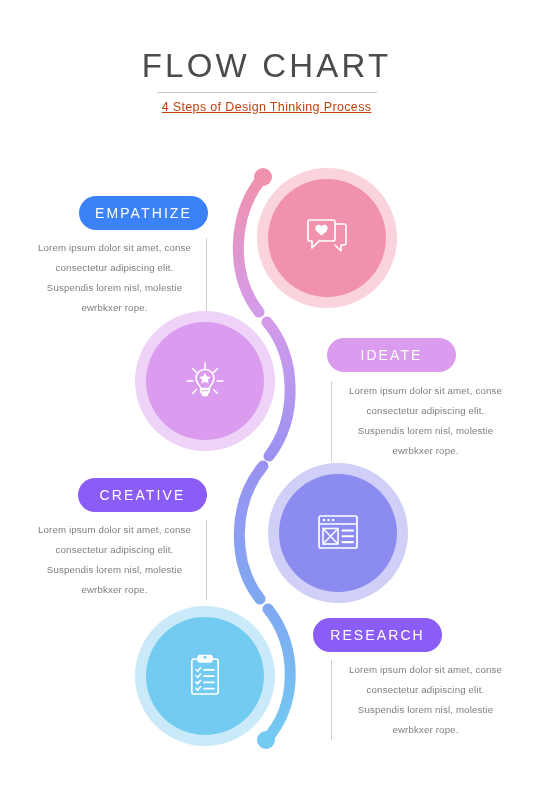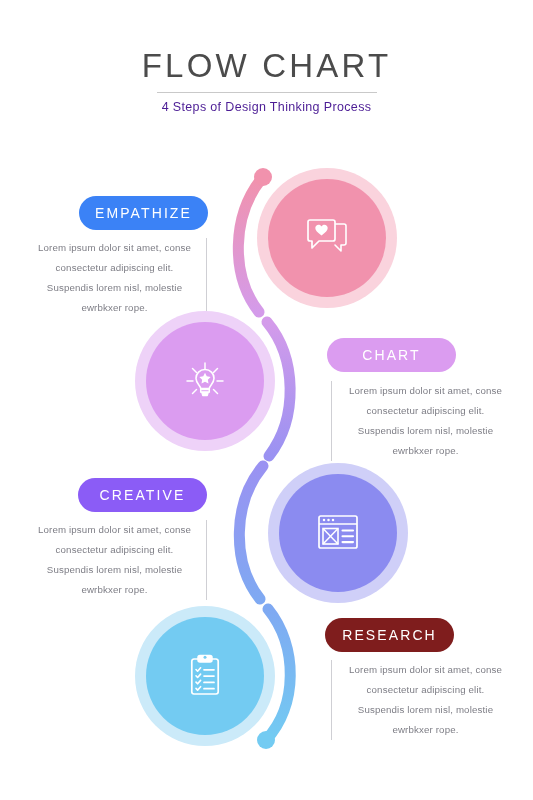--- a/index.html
+++ b/index.html
@@ -23,22 +23,23 @@
     white-space:nowrap;
   }
   .title-rule{
     width:220px;height:1px;background:#c9c9c9;
     margin:6px auto 0 auto;
   }
   .subtitle{
     margin-top:7px;
     font-size:12.5px;
     letter-spacing:.35px;
-    color:#4c1d95;
+    color:#c2410c;
     font-weight:400;
+    text-decoration:underline;
   }
 
   
   .ribbon{position:absolute;left:0;top:0;width:533px;height:800px;pointer-events:none;}
 
   
   .node{
     position:absolute;
     border-radius:50%;
     display:flex;align-items:center;justify-content:center;
@@ -155,21 +156,21 @@
         </g>
         <path d="M23,11.5 c-5.2,0 -9,3.9 -9,8.8 c0,3.2 1.6,5.2 3,6.9 c1,1.2 1.7,2.1 1.7,3.4 h8.6 c0,-1.3 0.7,-2.2 1.7,-3.4 c1.4,-1.7 3,-3.7 3,-6.9 c0,-4.9 -3.8,-8.8 -9,-8.8 z" fill="none" stroke="#ffffff" stroke-width="1.6" stroke-linejoin="round"></path>
         <path d="M18.7,31.5 h8.6 v2.6 h-8.6 z" fill="none" stroke="#ffffff" stroke-width="1.5"></path>
         <path d="M19.7,34.4 l6.6,0 l-1,3.2 h-4.6 z" fill="#ffffff" stroke="#ffffff" stroke-width="1.2" stroke-linejoin="round"></path>
         <path d="M23,14.8 l1.75,3.55 l3.92,0.57 l-2.84,2.77 l0.67,3.9 l-3.5,-1.84 l-3.5,1.84 l0.67,-3.9 l-2.84,-2.77 l3.92,-0.57 z" fill="#ffffff"></path>
       </svg>
     </div>
   </div>
 
   <div class="pill" style="left:327px;top:338px;width:129px;background:#db9cf0;">
-    <span>CHART</span>
+    <span>IDEATE</span>
   </div>
 
   <div class="copy left-rule" style="left:331px;top:381px;width:165px;">Lorem ipsum dolor sit amet, conse consectetur adipiscing elit. Suspendis lorem nisl, molestie ewrbkxer rope.</div>
 
   <div class="node" style="left:268px;top:463px;width:140px;height:140px;">
     <div class="ring" style="background:#cfcff8;"></div>
     <div class="disc" style="background:#8b8bf0;">
       <svg width="44" height="40" viewBox="0 0 44 40">
         <rect x="3" y="3" width="38" height="32" rx="1.8" fill="none" stroke="#ffffff" stroke-width="1.7"></rect>
         <line x1="3" y1="11" x2="41" y2="11" stroke="#ffffff" stroke-width="1.7"></line>
@@ -210,19 +211,19 @@
         <g stroke="#ffffff" stroke-width="1.7" stroke-linecap="round">
           <line x1="19" y1="16.8" x2="29" y2="16.8"></line>
           <line x1="19" y1="23.1" x2="29" y2="23.1"></line>
           <line x1="19" y1="29.4" x2="29" y2="29.4"></line>
           <line x1="19" y1="35.7" x2="29" y2="35.7"></line>
         </g>
       </svg>
     </div>
   </div>
 
-  <div class="pill" style="left:325px;top:618px;width:129px;background:#7f1d1d;">
+  <div class="pill" style="left:313px;top:618px;width:129px;background:#8b5cf6;">
     <span>RESEARCH</span>
   </div>
 
   <div class="copy left-rule" style="left:331px;top:660px;width:165px;">Lorem ipsum dolor sit amet, conse consectetur adipiscing elit. Suspendis lorem nisl, molestie ewrbkxer rope.</div>
 
 </div>
 
 </body></html>

